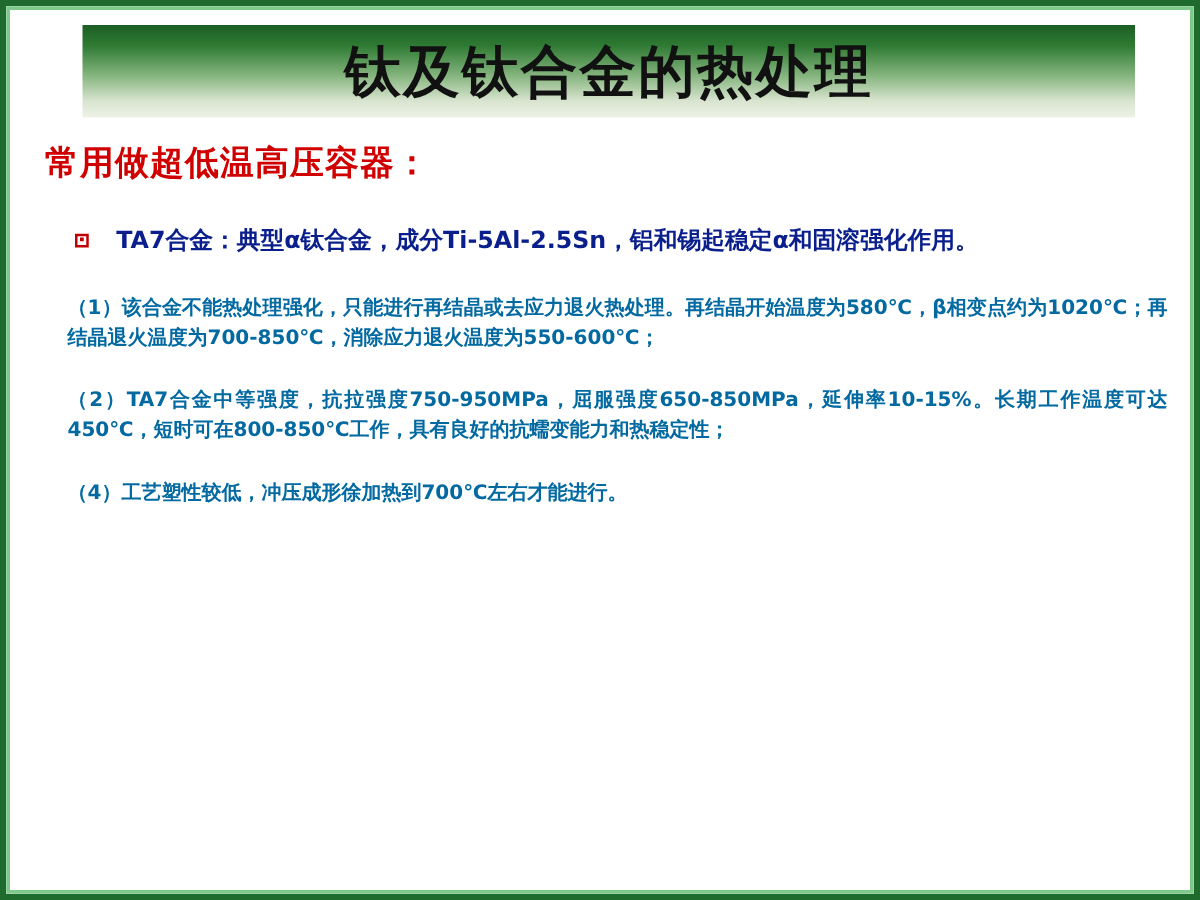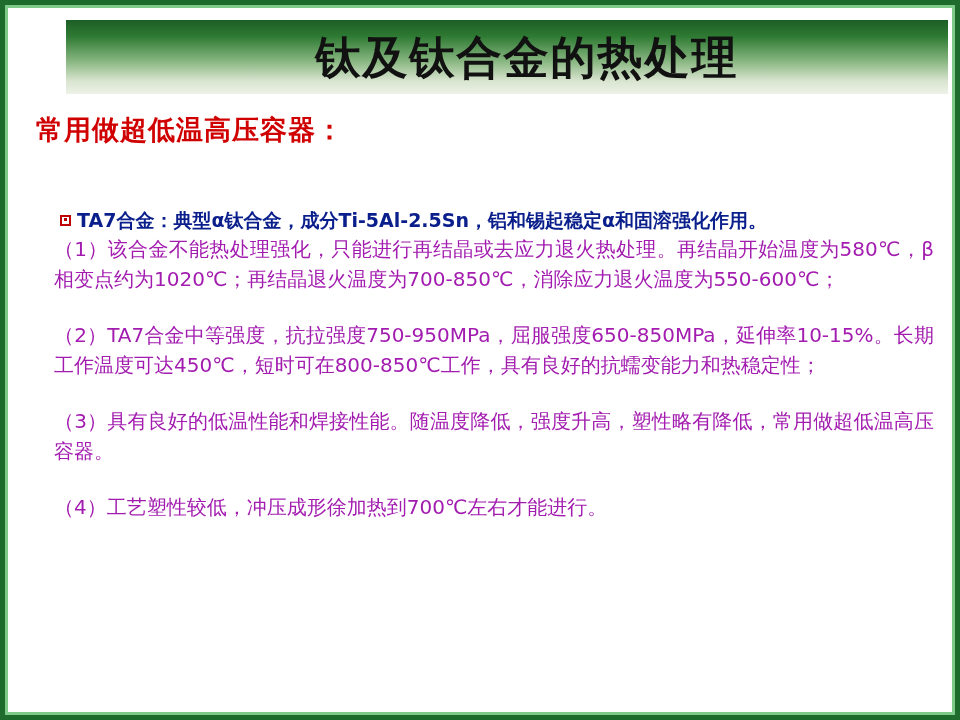--- a/index.html
+++ b/index.html
@@ -34,21 +34,20 @@
   .title-banner {
     position: absolute;
     left: 58px;
     top: 12px;
     width: 842px;
     height: 74px;
     background: linear-gradient(to bottom, #1d5e25 0%, #2e7a33 22%, #86b57f 55%, #d8e4cf 82%, #eef2e8 100%);
     display: flex;
     align-items: center;
     justify-content: center;
-    padding-left: 40px;
   }
   .title-text {
     font-family: "DejaVu Sans", "Liberation Sans", sans-serif;
     font-weight: bold;
     font-size: 45px;
     line-height: 1;
     color: #111111;
     letter-spacing: 2px;
     white-space: nowrap;
   }
@@ -66,22 +65,21 @@
   }
 
   
   .bullet-row {
     position: absolute;
     left: 52px;
     top: 172px;
     width: 880px;
     display: flex;
     align-items: flex-start;
-    gap: 6px;
-    margin-top: 28px;
+    gap: 22px;
   }
   .bullet-marker {
     width: 11px;
     height: 11px;
     margin-top: 7px;
     flex: 0 0 auto;
     border: 2px solid #c00000;
     background: #ffffff;
     box-sizing: border-box;
   }
@@ -102,23 +100,23 @@
   }
 
   
   .body-block {
     position: absolute;
     left: 46px;
     top: 226px;
     width: 880px;
   }
   .para {
-    font-size: 20px;
-    font-weight: normal;
-    color: #a21caf;
+    font-size: 16px;
+    font-weight: bold;
+    color: #0369a1;
     line-height: 1.50;
     margin: 0 0 26px 0;
     text-align: justify;
     letter-spacing: 0px;
   }
   .para:last-child { margin-bottom: 13px; }
 </style>
 </head>
 <body>
 
@@ -132,18 +130,17 @@
     <div class="section-heading">常用做超低温高压容器：</div>
 
     <div class="bullet-row">
       <span class="bullet-marker"></span>
       <span class="bullet-text">TA7合金：典型α钛合金，成分Ti-5Al-2.5Sn，铝和锡起稳定α和固溶强化作用。</span>
     </div>
 
     <div class="body-block">
       <p class="para">（1）该合金不能热处理强化，只能进行再结晶或去应力退火热处理。再结晶开始温度为580℃，β相变点约为1020℃；再结晶退火温度为700-850℃，消除应力退火温度为550-600℃；</p>
       <p class="para">（2）TA7合金中等强度，抗拉强度750-950MPa，屈服强度650-850MPa，延伸率10-15%。长期工作温度可达450℃，短时可在800-850℃工作，具有良好的抗蠕变能力和热稳定性；</p>
-      <p class="para">（3）具有良好的低温性能和焊接性能。随温度降低，强度升高，塑性略有降低，常用做超低温高压容器。</p>
       <p class="para">（4）工艺塑性较低，冲压成形徐加热到700℃左右才能进行。</p>
     </div>
 
   </div>
 </div>
 
 </body></html>

